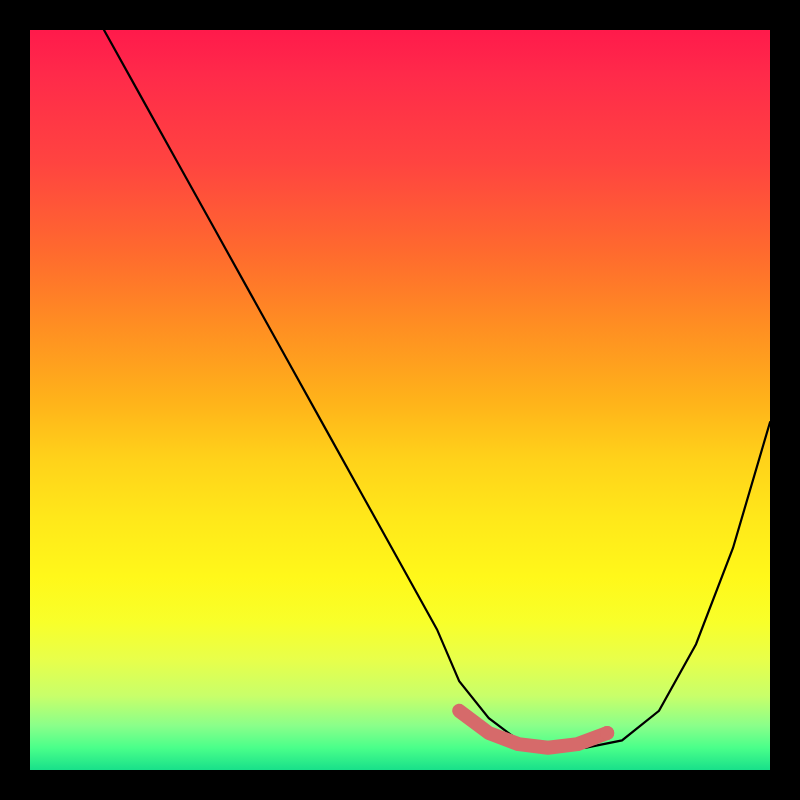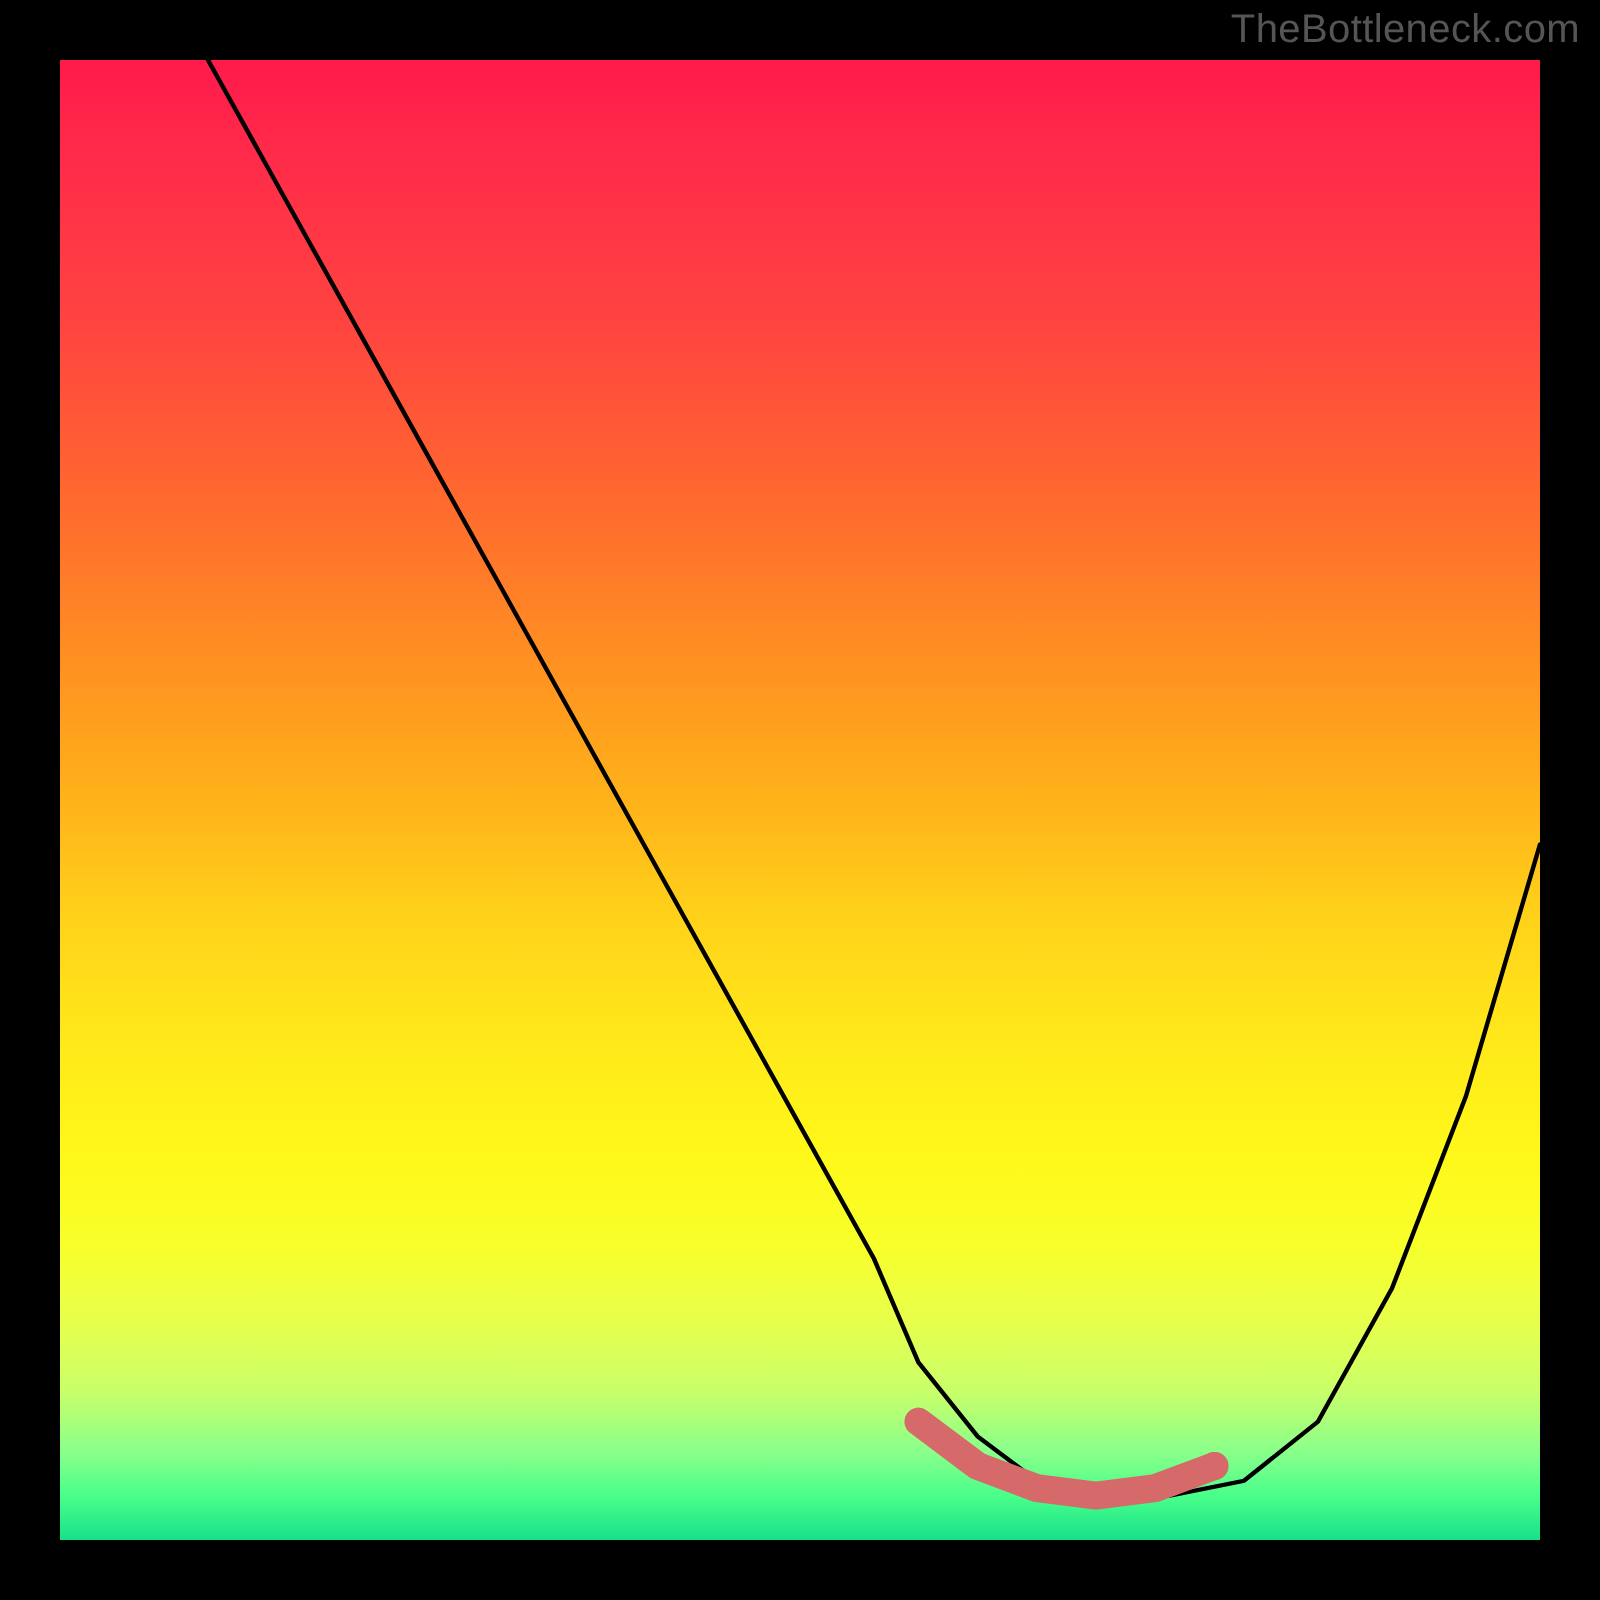--- a/index.html
+++ b/index.html
@@ -59,21 +59,20 @@
     top: 0;
     width: 740px;
     height: 740px;
     overflow: visible;
   }
 </style>
 </head>
 <body>
 
 <div class="frame">
-  <div class="watermark">TheBottleneck.com</div>
   <div class="plot">
     <svg class="curve" viewBox="0 0 740 740">
       <path id="curve-path" fill="none" stroke="#000" stroke-width="2.2" stroke-linecap="round" d="M74.0 0.0 L111.0 66.6 L148.0 133.2 L185.0 199.8 L222.0 266.4 L259.0 333.0 L296.0 399.6 L333.0 466.2 L370.0 532.8 L407.0 599.4 L429.2 651.2 L458.8 688.2 L488.4 710.4 L518.0 717.8 L555.0 717.8 L592.0 710.4 L629.0 680.8 L666.0 614.2 L703.0 518.0 L740.0 392.2"></path>
       <path id="marker-path" fill="none" stroke="#d66a6a" stroke-width="14" stroke-linecap="round" stroke-linejoin="round" d="M429.2 680.8 L458.8 703.0 L488.4 714.1 L518.0 717.8 L547.6 714.1 L577.2 703.0"></path>
       <circle id="marker-dot" r="7" fill="#d66a6a" cx="577.2" cy="703.0"></circle>
     </svg>
   </div>
 </div>
 
 </body></html>

